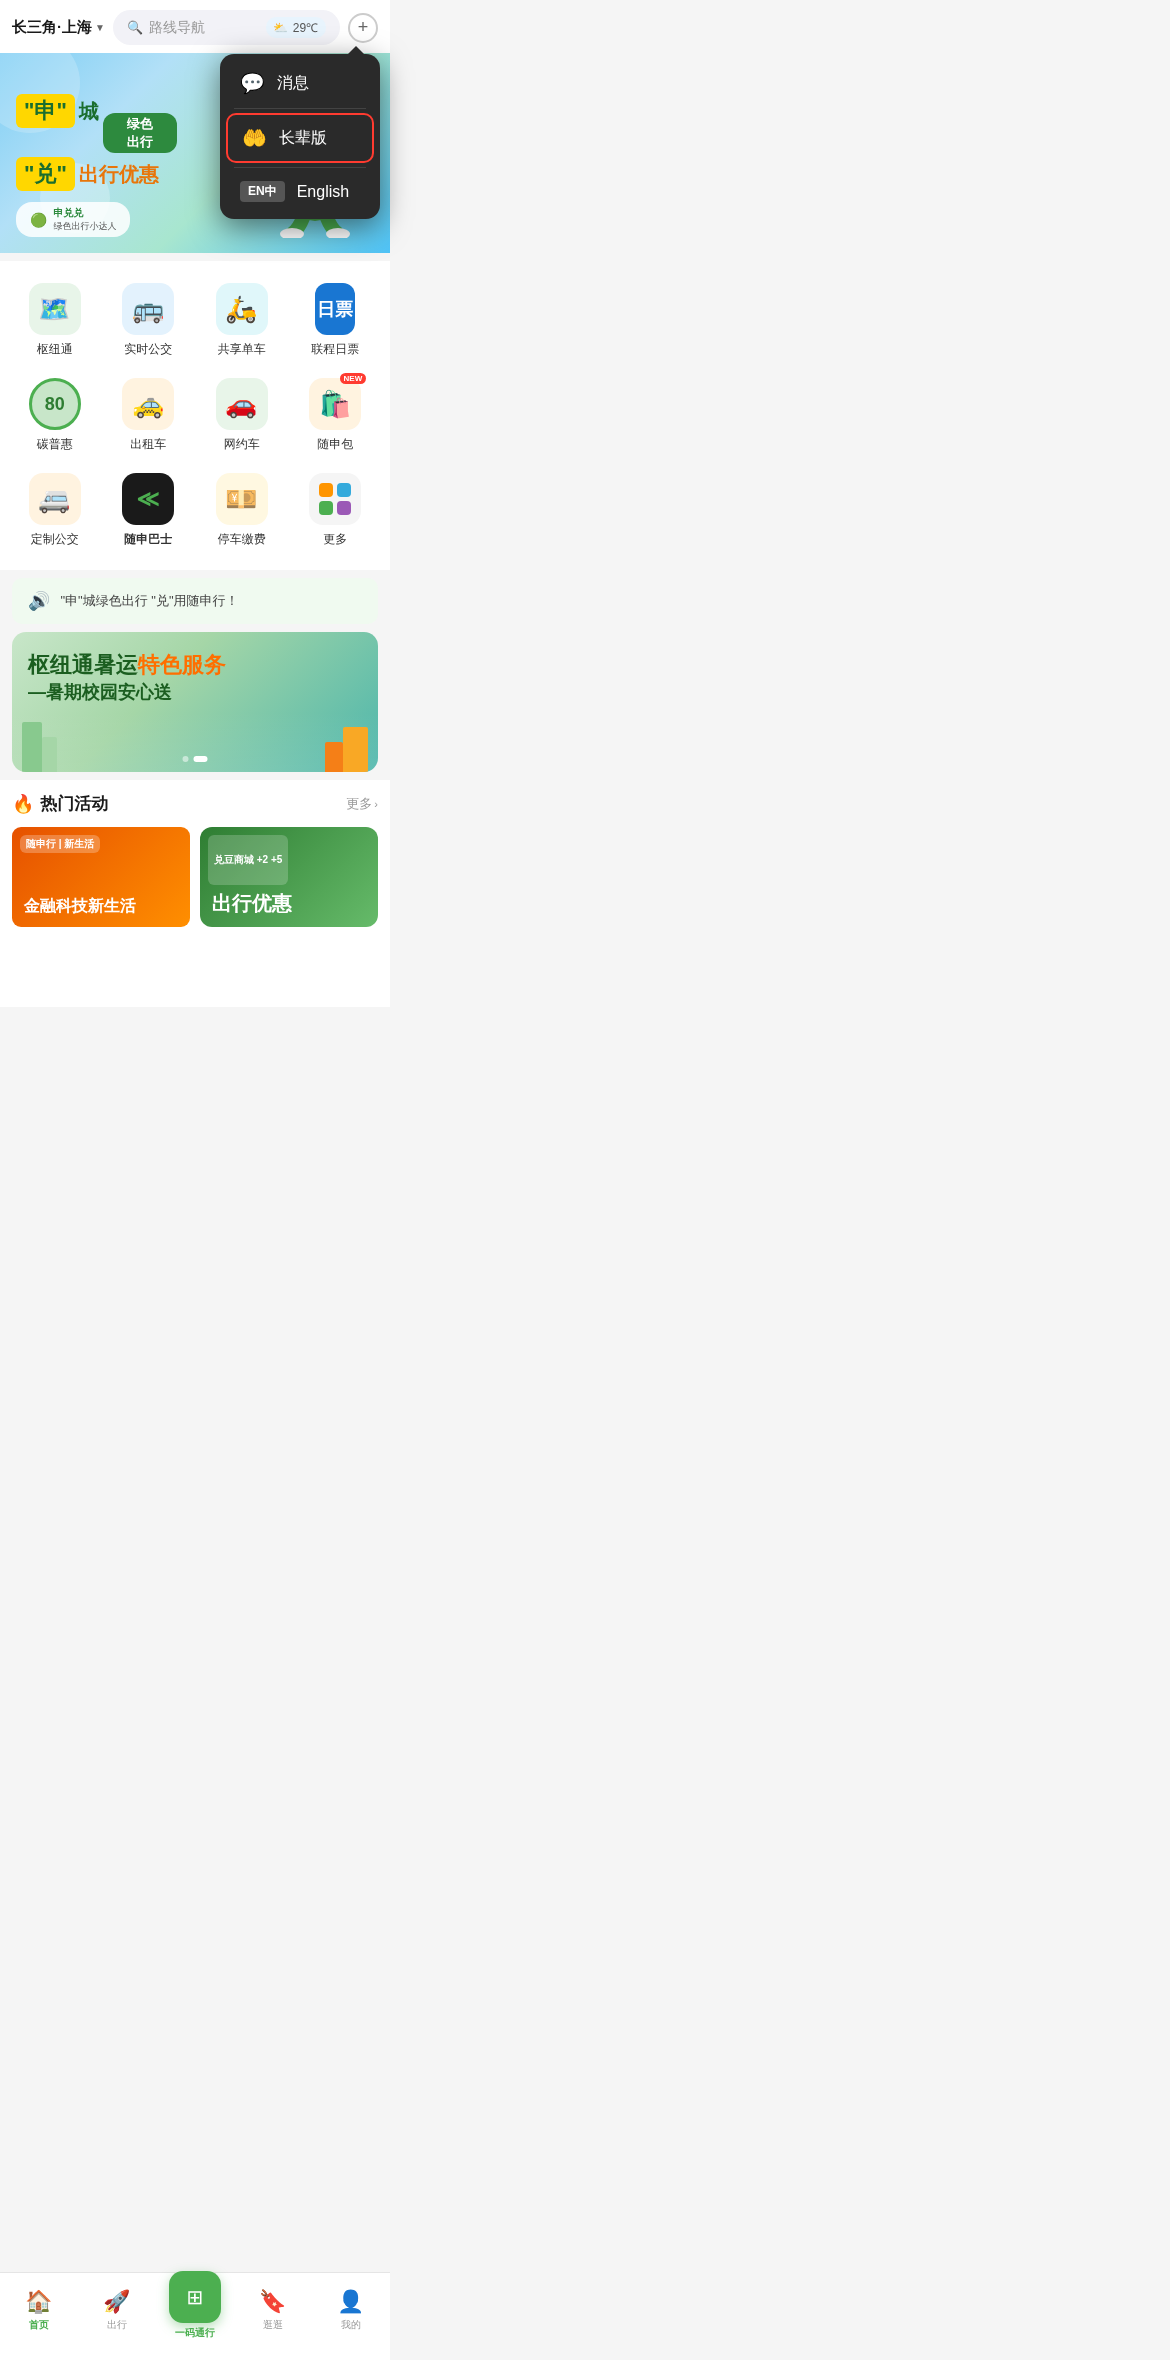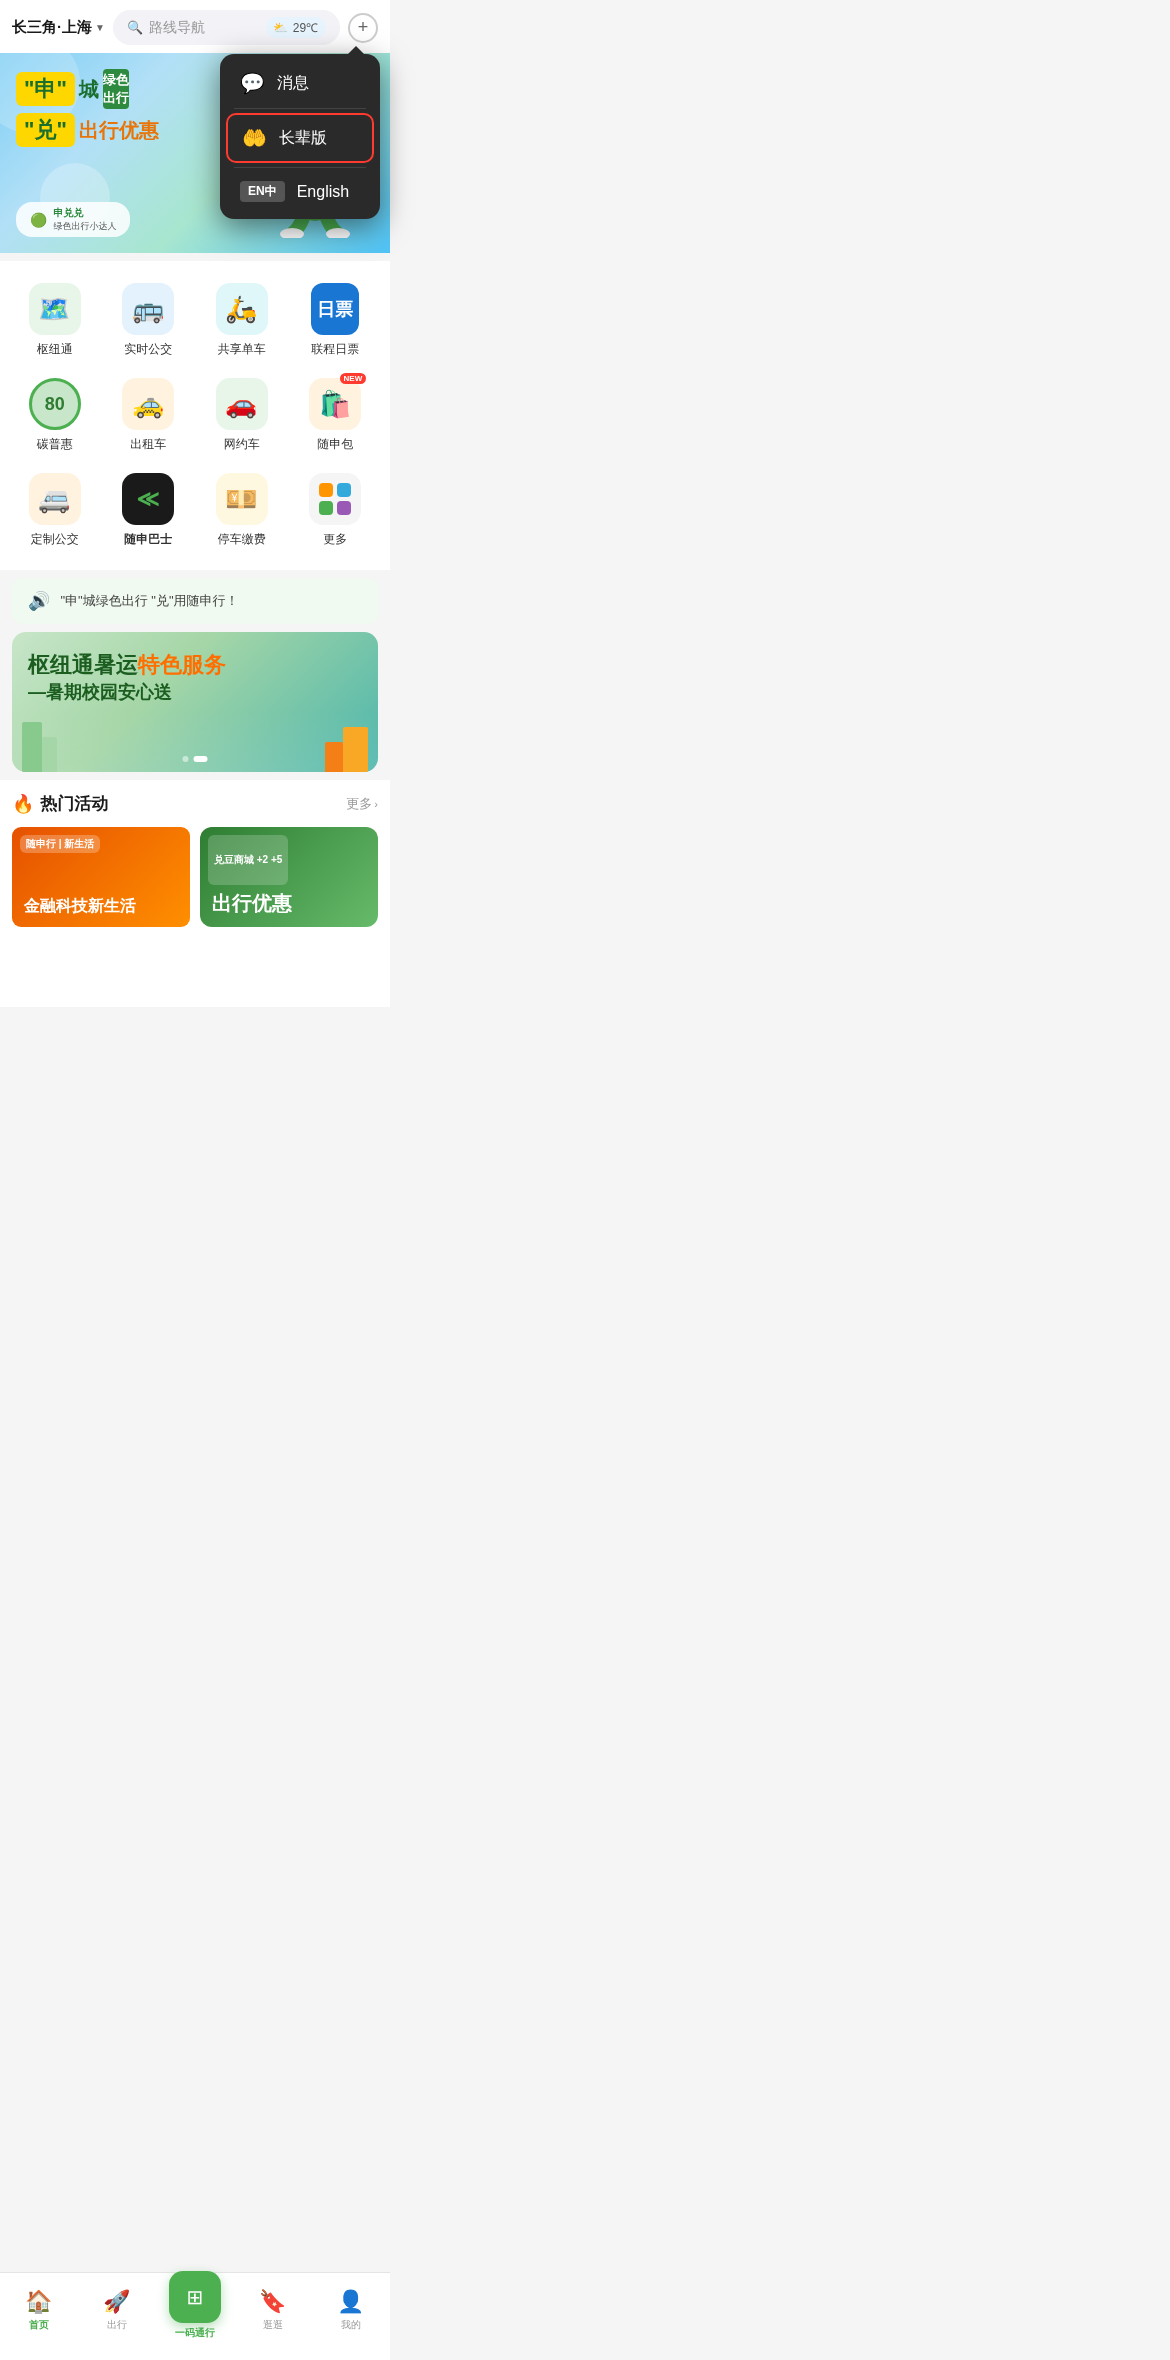--- a/index.html
+++ b/index.html
@@ -38,21 +38,21 @@
 <div style="width:100%; height:200px; background:linear-gradient(135deg, #7ecef4 0%, #b2e0f7 30%, #a8e6cf 60%, #4fc3f7 100%); position:relative; overflow:hidden;">
 
   <div style="position:absolute; width:100px; height:100px; border-radius:50%; background:rgba(255,255,255,0.2); top:-20px; left:-20px;"></div>
   <div style="position:absolute; width:70px; height:70px; border-radius:50%; background:rgba(255,255,255,0.25); bottom:20px; left:40px;"></div>
   <div style="position:absolute; width:50px; height:50px; border-radius:50%; background:rgba(255,255,255,0.2); top:30px; right:120px;"></div>
 
   <div style="position:absolute; left:16px; top:16px;">
     <div style="display:flex; align-items:center; gap:4px;">
       <div style="background:#ffd700; border-radius:6px; padding:2px 8px; font-size:22px; font-weight:900; color:#1a6e2e;">"申"</div>
       <div style="font-size:20px; font-weight:900; color:#1a6e2e;">城</div>
-      <div style="background:#2d8a3e; border-radius:4px; padding:2px 0;">
+      <div style="background:#2d8a3e; border-radius:12px; padding:2px 24px;margin-top:44px;">
         <div style="font-size:13px; font-weight:800; color:white;">绿色</div>
         <div style="font-size:13px; font-weight:800; color:white;">出行</div>
       </div>
     </div>
     <div style="display:flex; align-items:center; gap:4px; margin-top:4px;">
       <div style="background:#ffd700; border-radius:6px; padding:2px 8px; font-size:22px; font-weight:900; color:#1a6e2e;">"兑"</div>
       <div style="font-size:20px; font-weight:900; color:#e8750a;">出行优惠</div>
     </div>
   </div>
 
@@ -106,21 +106,21 @@
     </div>
     <div style="display:flex; flex-direction:column; align-items:center; padding:10px 4px; gap:6px; cursor:pointer;">
       <div style="width:52px; height:52px; border-radius:14px; background:#e3f2fd; display:flex; align-items:center; justify-content:center; font-size:26px;">🚌</div>
       <span style="font-size:12px; color:#333; font-weight:500;">实时公交</span>
     </div>
     <div style="display:flex; flex-direction:column; align-items:center; padding:10px 4px; gap:6px; cursor:pointer;">
       <div style="width:52px; height:52px; border-radius:14px; background:#e0f7fa; display:flex; align-items:center; justify-content:center; font-size:26px;">🛵</div>
       <span style="font-size:12px; color:#333; font-weight:500;">共享单车</span>
     </div>
     <div style="display:flex; flex-direction:column; align-items:center; padding:10px 4px; gap:6px; cursor:pointer;">
-      <div style="width:48px; height:52px; border-radius:12px; background:#1976d2; display:flex; align-items:center; justify-content:center; font-size:18px; color:white; font-weight:700; position:relative;">
+      <div style="width:40px; height:52px; border-radius:12px; background:#1976d2; display:flex; align-items:center; justify-content:center; font-size:18px; color:white; font-weight:700; position:relative;">
         日票
       </div>
       <span style="font-size:12px; color:#333; font-weight:500;">联程日票</span>
     </div>
 
     <div style="display:flex; flex-direction:column; align-items:center; padding:10px 4px; gap:6px; cursor:pointer;">
       <div style="width:52px; height:52px; border-radius:50%; background:#c8e6c9; border:3px solid #4caf50; display:flex; align-items:center; justify-content:center; font-size:18px; font-weight:900; color:#2e7d32;">80</div>
       <span style="font-size:12px; color:#333; font-weight:500;">碳普惠</span>
     </div>
     <div style="display:flex; flex-direction:column; align-items:center; padding:10px 4px; gap:6px; cursor:pointer;">

